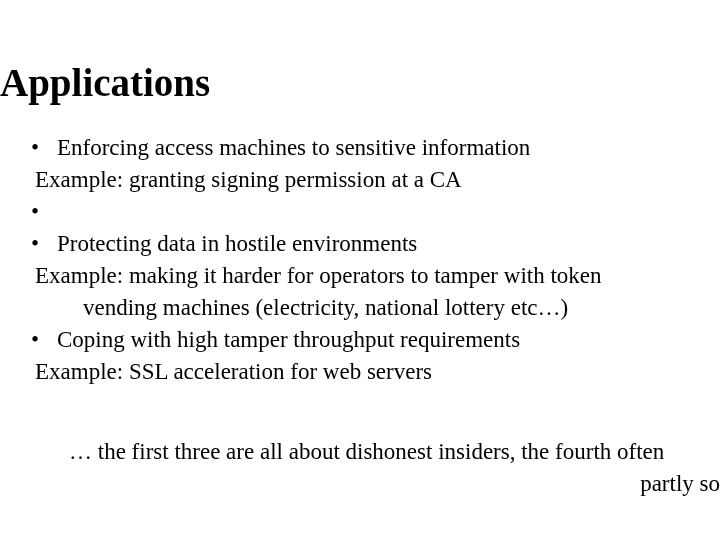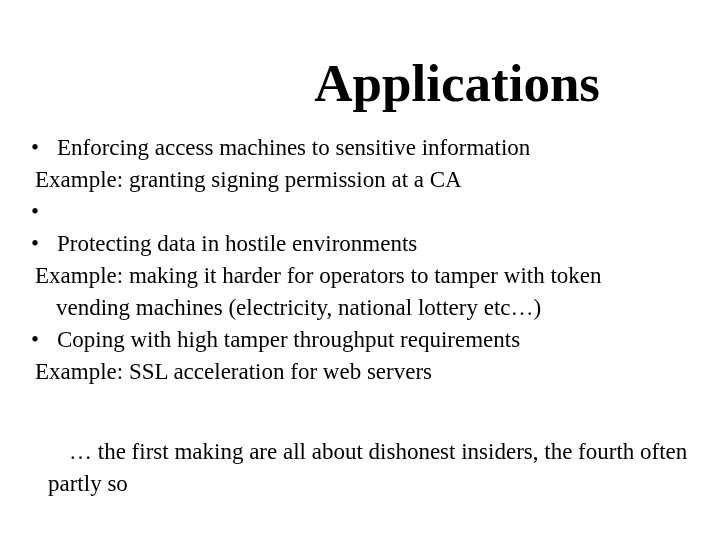--- a/index.html
+++ b/index.html
@@ -20,22 +20,22 @@
     left: 0; top: 0;
     width: 720px;
     height: 540px;
     background: #ffffff;
   }
   #slide-title {
     position: absolute;
     left: 0;
     top: 61px;
     width: 600px;
-    text-align: right;
-    font-size: 53px;
+    text-align: left;
+    font-size: 39px;
     font-weight: bold;
     line-height: 44px;
     letter-spacing: 0px;
     white-space: nowrap;
   }
   #body-block {
     position: absolute;
     left: 0;
     top: 132px;
     width: 720px;
@@ -57,36 +57,38 @@
     width: 14px;
     line-height: 32px;
     font-size: 23px;
     text-align: left;
   }
   .sub-line {
     padding-left: 35px;
   }
   .sub-wrap-line {
     padding-left: 56px;
+    margin-left: 27px;
   }
   #closing-block {
     position: absolute;
     left: 0;
     top: 436px;
     width: 720px;
   }
   .closing-line {
     height: 32px;
     line-height: 32px;
     font-size: 23px;
     white-space: nowrap;
     padding-left: 69px;
   }
   .closing-wrap {
     padding-left: 48px;
+    text-align: right;
   }
 </style>
 </head>
 <body>
 
 <div id="slide">
 
   <div id="slide-title">Applications</div>
 
   <div id="body-block">
@@ -110,17 +112,17 @@
 
     <div class="line bullet-line">
       <span class="bullet-mark">•</span>
       <span>Coping with high tamper throughput requirements</span>
     </div>
     <div class="line sub-line">Example: SSL acceleration for web servers</div>
 
   </div>
 
   <div id="closing-block">
-    <div class="closing-line">… the first making are all about dishonest insiders, the fourth often</div>
+    <div class="closing-line">… the first three are all about dishonest insiders, the fourth often</div>
     <div class="closing-line closing-wrap">partly so</div>
   </div>
 
 </div>
 
 </body></html>

